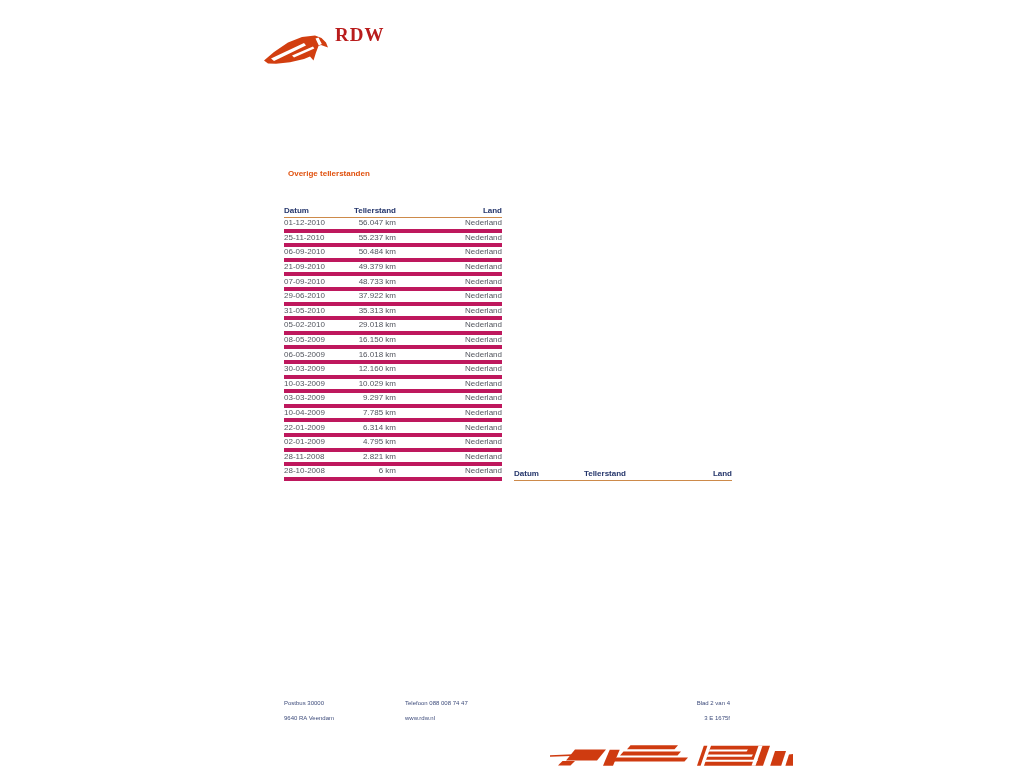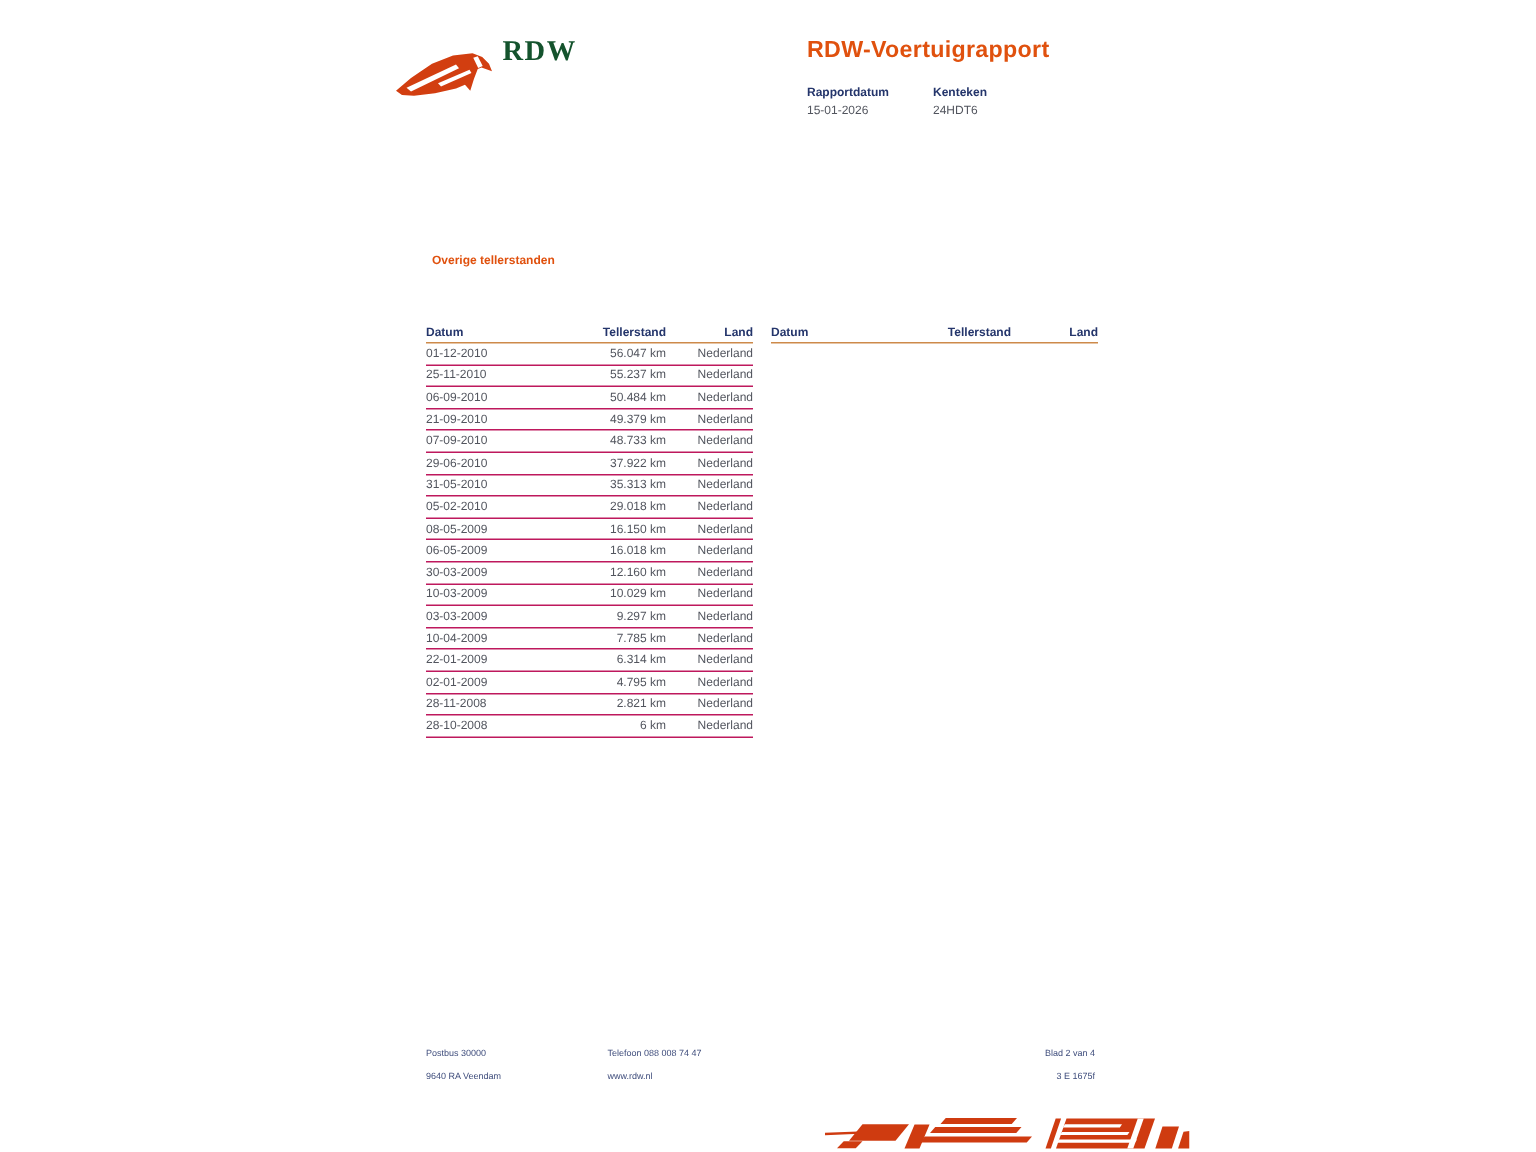--- a/index.html
+++ b/index.html
@@ -19,21 +19,21 @@
     left: 260px; top: 29px;
     width: 72px; height: 40px;
   }
   .logo-text {
     position: absolute;
     left: 335px; top: 25px;
     font-family: "Liberation Serif", serif;
     font-size: 19px;
     font-weight: 600;
     letter-spacing: 1px;
-    color: #14532d;
+    color: #b91c1c;
     line-height: 1;
   }
   .title-block {
     position: absolute;
     left: 538px; top: 26px;
     width: 260px;
   }
   .report-title {
     font-size: 15.5px;
     font-weight: 700;
@@ -65,49 +65,50 @@
     left: 288px; top: 170px;
     font-size: 8px;
     font-weight: 700;
     color: #e0510e;
     line-height: 1;
   }
 
   
   .tables {
     position: absolute;
-    left: 284px; top: 216px;
+    left: 284px; top: 205px;
     width: 448px;
     display: flex;
     gap: 12px;
+    align-items: flex-end;
   }
   .otable { flex: 1; min-width: 0; }
   .thead {
     display: flex;
     align-items: flex-end;
     height: 13px;
     padding-bottom: 2px;
     border-bottom: 1.5px solid #cd8a4a;
     font-size: 8px;
     font-weight: 700;
     color: #24356b;
     line-height: 1;
   }
   .trow {
     display: flex;
     align-items: center;
     height: 14.6px;
-    border-bottom: 1px solid #be185d;
+    border-bottom: 4px solid #be185d;
     font-size: 8px;
     color: #52555e;
     line-height: 1;
   }
   .cell { overflow: hidden; white-space: nowrap; }
   .c-date    { width: 68px; text-align: left; }
-  .c-reading { width: 44px; text-align: right; margin-left: 48px; }
+  .c-reading { width: 44px; text-align: right; }
   .c-country { flex: 1;     text-align: right; }
 
   
   .f-block {
     position: absolute;
     top: 700px;
     font-size: 6px;
     color: #3f4d7c;
     line-height: 1;
   }
@@ -130,33 +131,20 @@
 
   <svg class="logo-bird" viewBox="0 0 72 40" xmlns="http://www.w3.org/2000/svg">
     <path fill="#d23e10" d="M4,31.5 L14,23 L28,13.5 L42,8 L55,6.5 L61.5,9 L66,13.5 L68,18.5
       L61,16 L58.5,17 L56,23.5 L53.5,31.5 L50,27.5 L44,30 L30,33.2 L16,34.8 L8,34.4 Z"></path>
     <path fill="#ffffff" d="M11,29.5 L44,14 L46,16.5 L14,32 Z"></path>
     <path fill="#ffffff" d="M32,26.5 L53,17.5 L54.3,19.6 L34,28.6 Z"></path>
     <path fill="#ffffff" d="M55.5,9.5 L58.5,8.5 L61.8,15 L58.8,16.4 Z"></path>
   </svg>
   <div class="logo-text">RDW</div>
 
-  <div class="title-block">
-    <h1 class="report-title">RDW-Voertuigrapport</h1>
-    <div class="meta">
-      <div class="meta-col">
-        <div class="meta-label">Rapportdatum</div>
-        <div class="meta-value">15-01-2026</div>
-      </div>
-      <div class="meta-col">
-        <div class="meta-label">Kenteken</div>
-        <div class="meta-value">24HDT6</div>
-      </div>
-    </div>
-  </div>
 
   <h2 class="section-title">Overige tellerstanden</h2>
 
   <div class="tables">
     <div class="otable">
       <div class="thead">
         <div class="cell c-date">Datum</div>
         <div class="cell c-reading">Tellerstand</div>
         <div class="cell c-country">Land</div>
       </div>

